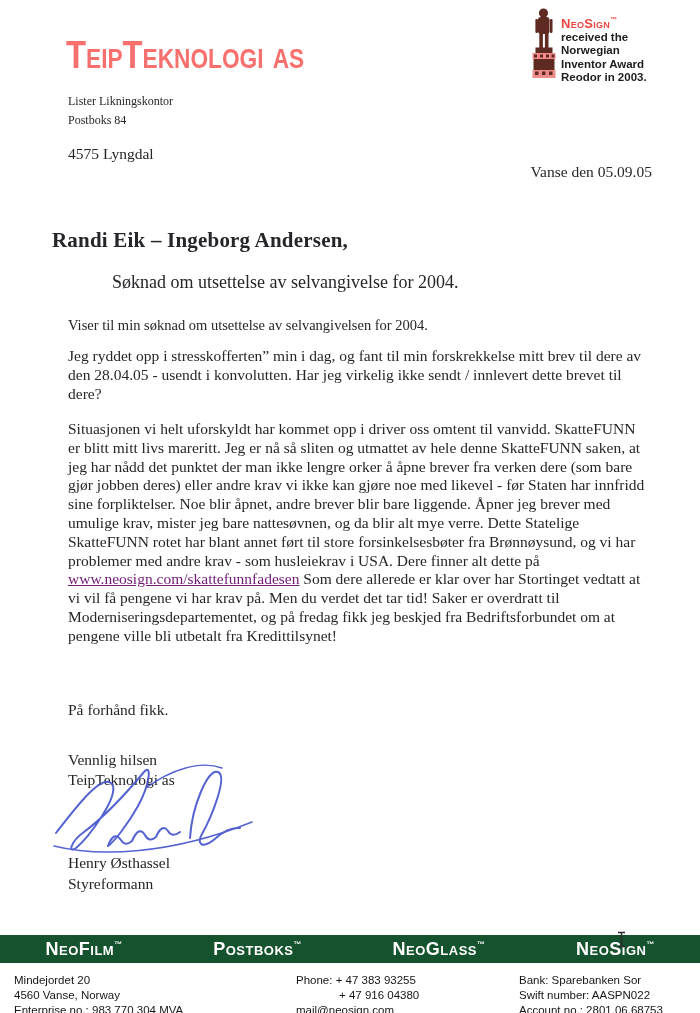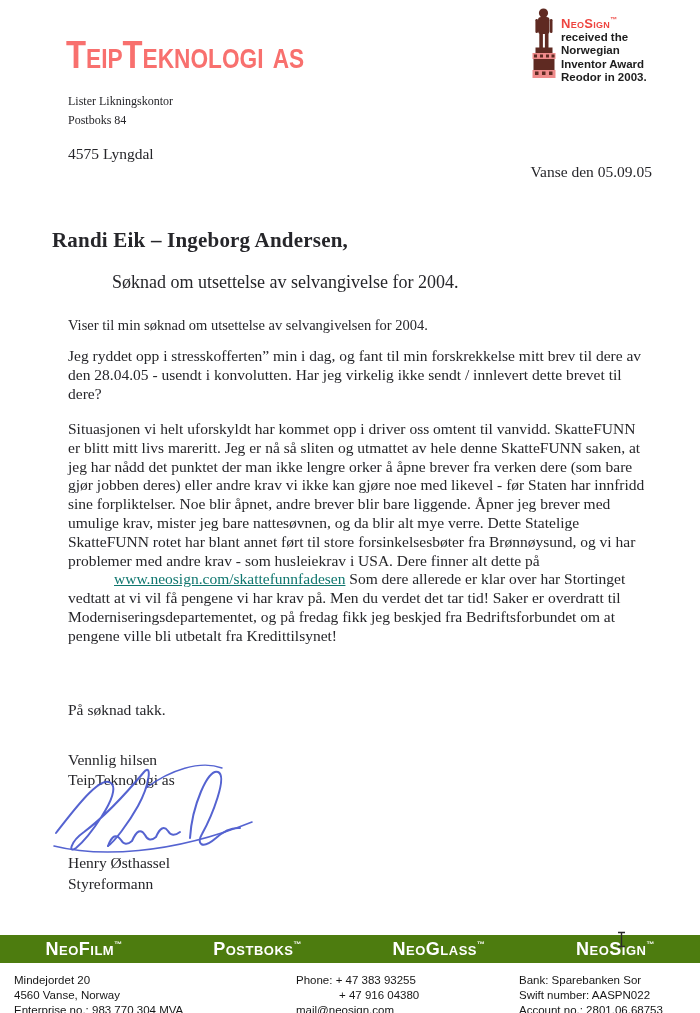--- a/index.html
+++ b/index.html
@@ -29,27 +29,27 @@
   
   .heading{position:absolute;left:52px;top:228px;font-size:21px;font-weight:bold;letter-spacing:.2px;}
   .subject{position:absolute;left:68px;top:272px;font-size:18px;margin-left:44px;}
   .intro{position:absolute;left:68px;top:317px;font-size:14.5px;}
   .body{position:absolute;left:68px;width:578px;font-size:15.5px;line-height:18.8px;margin:0;}
   .p2{top:347px;}
   .p3{top:420px;}
   .p4{top:644px;}
   .thanks{top:701px;}
   .closing{top:750px;line-height:20px;}
-  .weblink{color:#0f766e;text-decoration:underline;cursor:pointer;margin-left:46px;}
+  .weblink{color:#701a75;text-decoration:underline;cursor:pointer;}
   
   .sig{position:absolute;left:50px;top:758px;}
   .signer{position:absolute;left:68px;top:853px;font-size:15.5px;line-height:20.5px;}
   
   .brandbar{
-    position:absolute;left:0;top:935px;width:700px;height:28px;background:#4d7c0f;
+    position:absolute;left:0;top:935px;width:700px;height:28px;background:#14532d;
     display:flex;justify-content:space-around;align-items:center;
     font-family:"Liberation Sans",sans-serif;
   }
   .brand{color:#ffffff;font-weight:bold;font-variant:small-caps;font-size:18px;letter-spacing:.5px;white-space:nowrap;}
   .brand sup{font-size:8px;font-variant:normal;vertical-align:8px;letter-spacing:0;}
   .ibeam{position:absolute;left:616px;top:931px;z-index:2;}
   
   .fcol{
     position:absolute;top:973px;font-family:"Liberation Sans",sans-serif;
     font-size:11.5px;line-height:15px;color:#161616;white-space:nowrap;
@@ -104,21 +104,21 @@
   <div class="date">Vanse den 05.09.05</div>
 
   <div class="heading">Randi Eik – Ingeborg Andersen,</div>
   <div class="subject">Søknad om utsettelse av selvangivelse for 2004.</div>
   <div class="intro">Viser til min søknad om utsettelse av selvangivelsen for 2004.</div>
 
   <p class="body p2">Jeg ryddet opp i stresskofferten” min i dag, og fant til min forskrekkelse mitt brev til dere av den 28.04.05 - usendt i konvolutten. Har jeg virkelig ikke sendt / innlevert dette brevet til dere?</p>
 
   <p class="body p3"><span>Situasjonen vi helt uforskyldt har kommet opp i driver oss omtent til vanvidd. SkatteFUNN er blitt mitt livs mareritt. Jeg er nå så sliten og utmattet av hele denne SkatteFUNN saken, at jeg har nådd det punktet der man ikke lengre orker å åpne brever fra verken dere (som bare gjør jobben deres) eller andre krav vi ikke kan gjøre noe med likevel - før Staten har innfridd sine forpliktelser. Noe blir åpnet, andre brever blir bare liggende. Åpner jeg brever med umulige krav, mister jeg bare nattesøvnen, og da blir alt mye verre. Dette Statelige SkatteFUNN rotet har blant annet ført til store forsinkelsesbøter fra Brønnøysund, og vi har problemer med andre krav - som husleiekrav i USA. Dere finner alt dette på </span><a class="weblink">www.neosign.com/skattefunnfadesen</a><span>  Som dere allerede er klar over har Stortinget vedtatt at vi vil få pengene vi har krav på. Men du verdet det tar tid! Saker er overdratt til Moderniseringsdepartementet, og på fredag fikk jeg beskjed fra Bedriftsforbundet om at pengene ville bli utbetalt fra Kredittilsynet!</span></p>
 
-  <p class="body thanks">På søknad takk.</p>
+  <p class="body thanks">På forhånd fikk.</p>
 
   <div class="body closing">
     <div>Vennlig hilsen</div>
     <div>TeipTeknologi as</div>
   </div>
 
   <div class="sig">
     <svg width="235" height="102" viewBox="0 0 235 102" xmlns="http://www.w3.org/2000/svg" fill="none" stroke="#4353cc" stroke-width="2" stroke-linecap="round" opacity="0.9">
       <path d="M6,75 C24,52 52,14 62,26 C70,38 38,80 26,90 C18,96 20,84 34,74 C58,56 84,26 94,14 C102,5 100,26 88,48 C78,66 64,84 58,88"></path>
       <path d="M58,88 q6,-16 13,-6 q4,7 11,1 q7,-16 13,-6 q4,8 11,2 q6,-14 12,-6 q4,7 12,1"></path>

